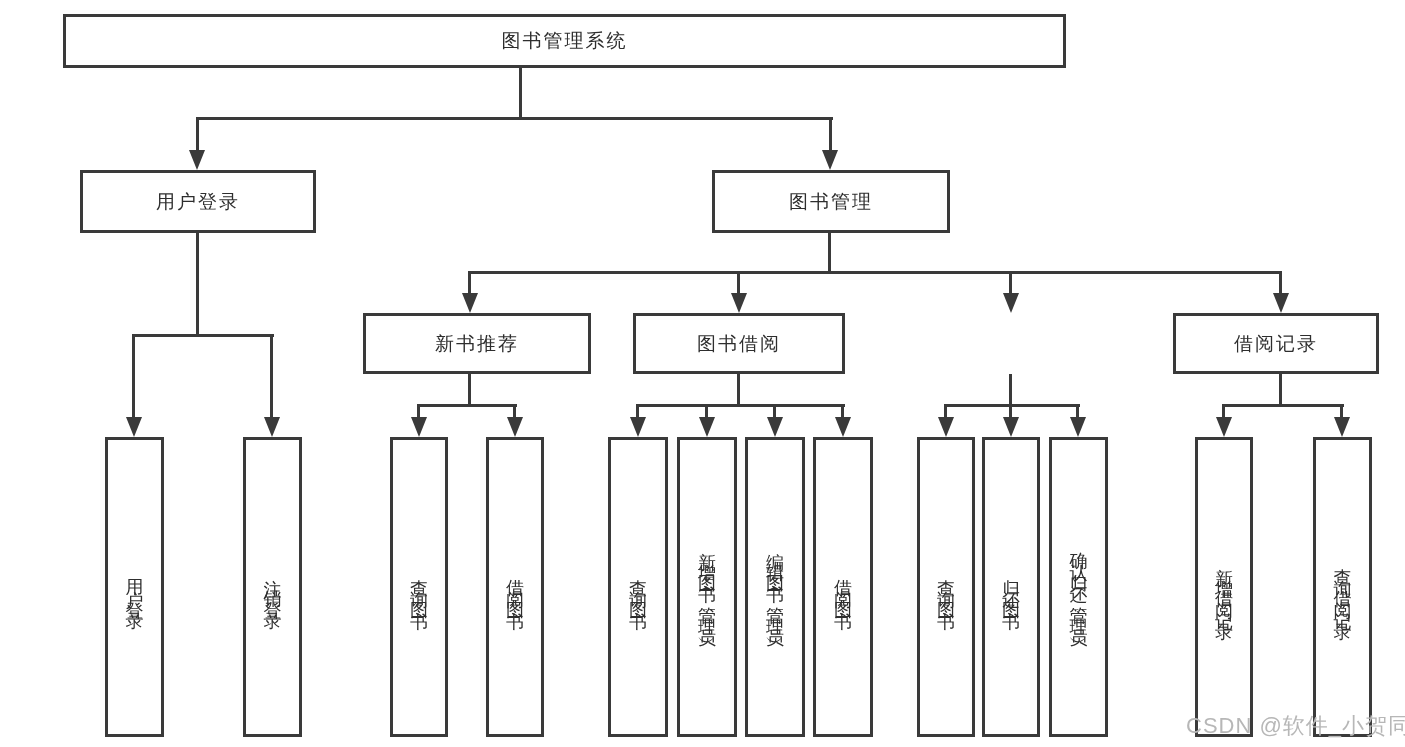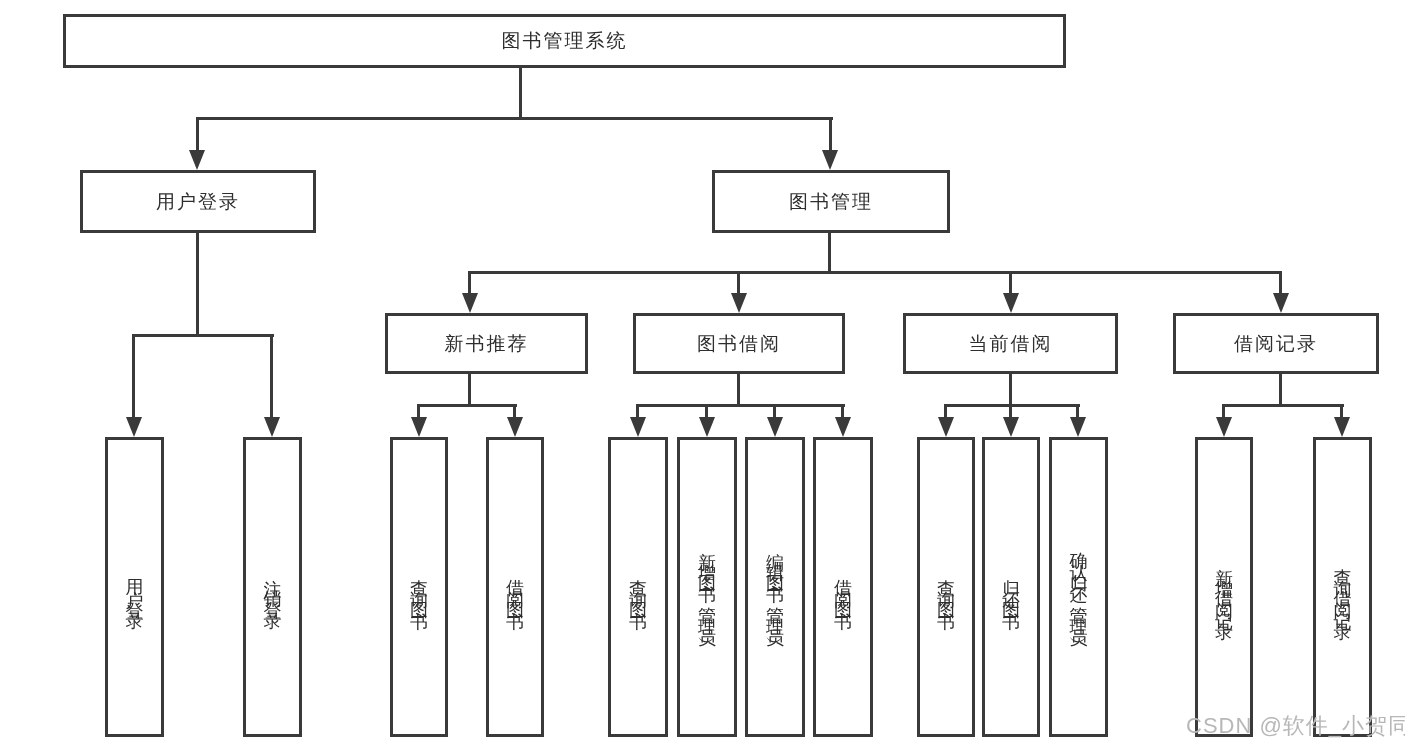--- a/index.html
+++ b/index.html
@@ -90,28 +90,25 @@
   <div class="hline" style="left:468px;top:271px;width:814px;"></div>
   <div class="vline" style="left:468px;top:271px;height:23px;"></div>
   <div class="ahead" style="left:462px;top:293px;"></div>
   <div class="vline" style="left:737px;top:271px;height:23px;"></div>
   <div class="ahead" style="left:731px;top:293px;"></div>
   <div class="vline" style="left:1009px;top:271px;height:23px;"></div>
   <div class="ahead" style="left:1003px;top:293px;"></div>
   <div class="vline" style="left:1279px;top:271px;height:23px;"></div>
   <div class="ahead" style="left:1273px;top:293px;"></div>
 
-  <div class="hbox" style="left:363px;top:313px;width:203px;height:61px;margin-left:22px;">
+  <div class="hbox" style="left:363px;top:313px;width:228px;height:61px;">
     <span>新书推荐</span>
   </div>
   <div class="hbox" style="left:633px;top:313px;width:212px;height:61px;justify-content:center;">
     <span>图书借阅</span>
-  </div>
-  <div class="hbox" style="left:903px;top:313px;width:215px;height:61px;">
-    <span>当前借阅</span>
   </div>
   <div class="hbox" style="left:1173px;top:313px;width:206px;height:61px;">
     <span>借阅记录</span>
   </div>
 
   <div class="vline" style="left:468px;top:374px;height:33px;"></div>
   <div class="hline" style="left:417px;top:404px;width:100px;"></div>
   <div class="vline" style="left:417px;top:404px;height:15px;"></div>
   <div class="ahead" style="left:411px;top:417px;"></div>
   <div class="vline" style="left:513px;top:404px;height:15px;"></div>

